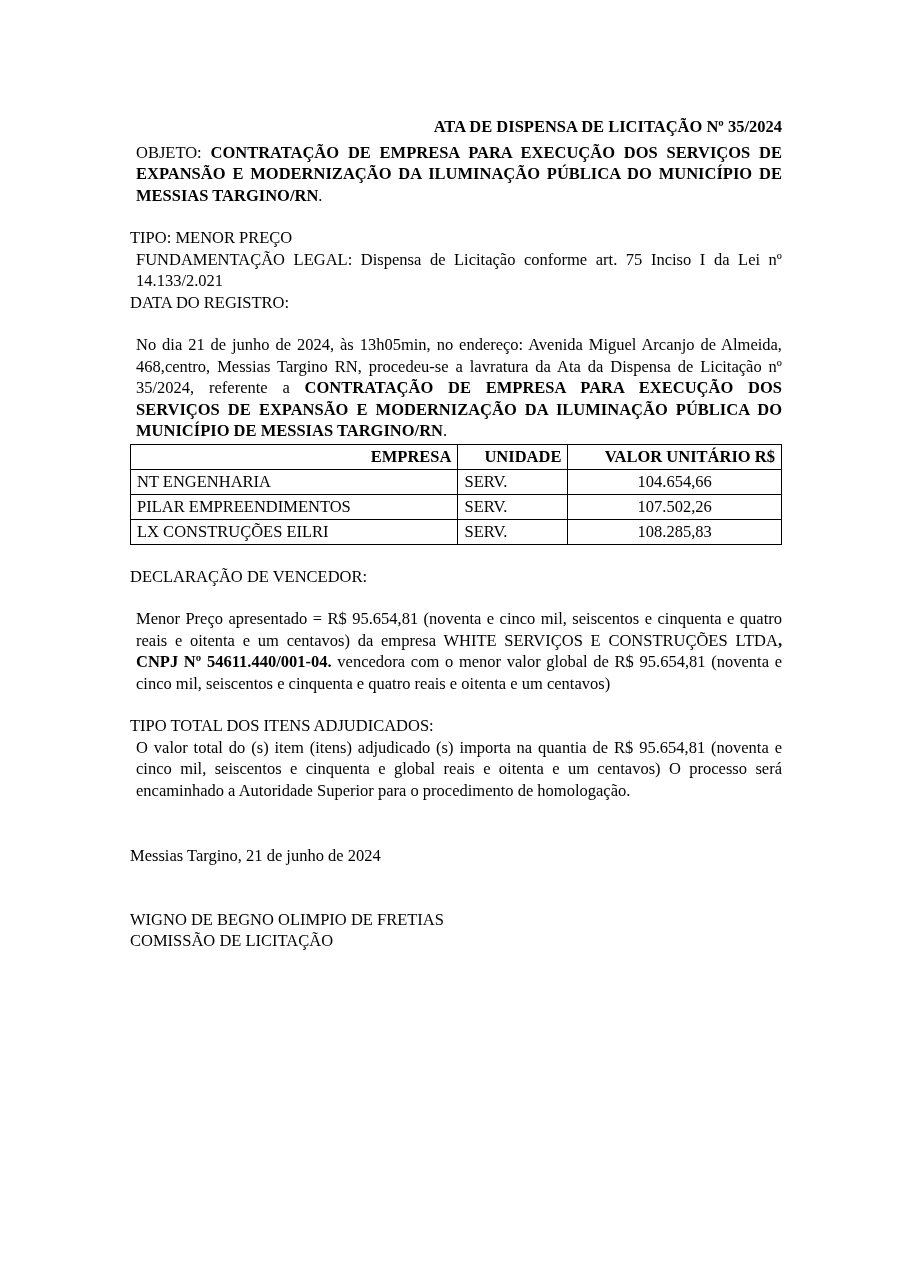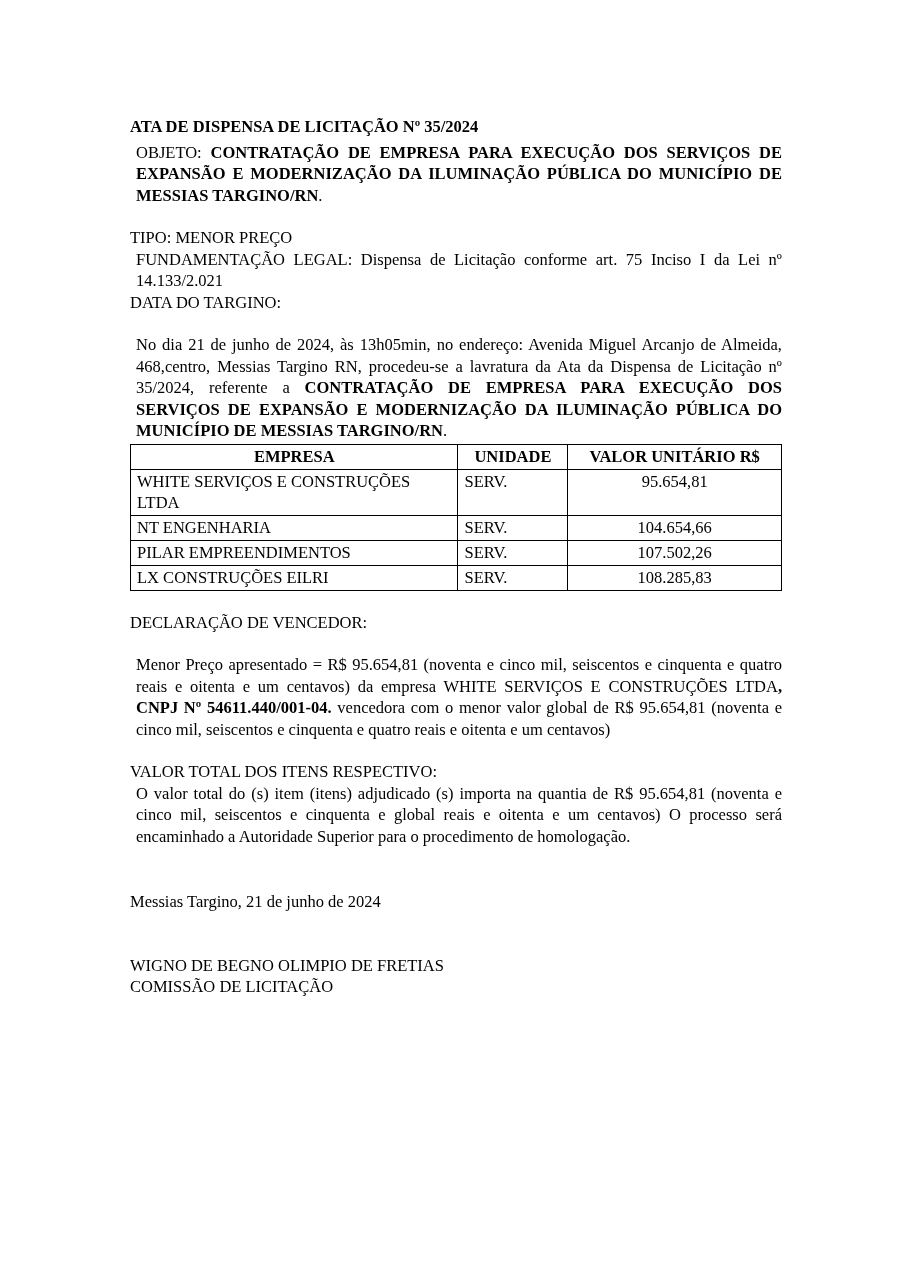--- a/index.html
+++ b/index.html
@@ -13,76 +13,71 @@
     overflow: hidden;
   }
   .page {
     position: relative;
     width: 900px;
     height: 1273px;
     padding: 116px 118px 0 130px;
     background: #ffffff;
   }
   p, h1 { line-height: 21.5px; font-size: 16.5px; font-weight: normal; }
-  .title { text-align: left; font-weight: bold; }
+  .title { text-align: right; font-weight: bold; }
   .justify { text-align: justify; margin-left: 6px; }
   .bold { font-weight: bold; }
   .center { }
   .mt-1 { margin-top: 21px; }
   .mt-2 { margin-top: 44px; }
   .mt-title { margin-top: 4px; }
   table {
     border-collapse: collapse;
     width: 100%;
     margin-top: 2px;
     font-size: 16.5px;
   }
   th, td {
     border: 1px solid #000000;
     padding: 1px 6px 2px 6px;
     vertical-align: top;
     line-height: 21px;
   }
-  th { text-align: center; font-weight: bold; }
+  th { text-align: right; font-weight: bold; }
   .col-empresa { width: 50.3%; }
   .col-unidade { width: 16.9%; }
   .col-valor   { width: 32.8%; }
   td.col-valor { text-align: center; }
   .sig-block { margin-top: 42px; }
 </style>
 </head>
 <body>
 
 <div class="page">
 
   <h1 class="title">ATA DE DISPENSA DE LICITAÇÃO Nº 35/2024</h1>
 
   <p class="justify mt-title"><span>OBJETO: </span><span class="bold">CONTRATAÇÃO DE EMPRESA PARA EXECUÇÃO DOS SERVIÇOS DE EXPANSÃO E MODERNIZAÇÃO DA ILUMINAÇÃO PÚBLICA DO MUNICÍPIO DE MESSIAS TARGINO/RN</span><span>.</span></p>
 
   <p class="mt-1">TIPO: MENOR PREÇO</p>
   <p class="justify">FUNDAMENTAÇÃO LEGAL: Dispensa de Licitação conforme art. 75 Inciso I da Lei nº 14.133/2.021</p>
-  <p>DATA DO TARGINO:</p>
+  <p>DATA DO REGISTRO:</p>
 
   <p class="justify mt-1"><span>No dia 21 de junho de 2024, às 13h05min, no endereço: Avenida Miguel Arcanjo de Almeida, 468,centro, Messias Targino RN, procedeu-se a lavratura da Ata da Dispensa de Licitação nº 35/2024, referente a </span><span class="bold">CONTRATAÇÃO DE EMPRESA PARA EXECUÇÃO DOS SERVIÇOS DE EXPANSÃO E MODERNIZAÇÃO DA ILUMINAÇÃO PÚBLICA DO MUNICÍPIO DE MESSIAS TARGINO/RN</span><span>.</span></p>
 
 
   <table>
     <thead>
       <tr>
         <th class="col-empresa">EMPRESA</th>
         <th class="col-unidade">UNIDADE</th>
         <th class="col-valor">VALOR UNITÁRIO R$</th>
       </tr>
     </thead>
     <tbody>
-      <tr>
-        <td class="col-empresa">WHITE SERVIÇOS E CONSTRUÇÕES LTDA</td>
-        <td class="col-unidade">SERV.</td>
-        <td class="col-valor">95.654,81</td>
-      </tr>
       <tr>
         <td class="col-empresa">NT ENGENHARIA</td>
         <td class="col-unidade">SERV.</td>
         <td class="col-valor">104.654,66</td>
       </tr>
       <tr>
         <td class="col-empresa">PILAR EMPREENDIMENTOS</td>
         <td class="col-unidade">SERV.</td>
         <td class="col-valor">107.502,26</td>
       </tr>
@@ -91,21 +86,21 @@
         <td class="col-unidade">SERV.</td>
         <td class="col-valor">108.285,83</td>
       </tr>
     </tbody>
   </table>
 
   <p class="mt-1">DECLARAÇÃO DE VENCEDOR:</p>
 
   <p class="justify mt-1"><span>Menor Preço apresentado = R$ 95.654,81 (noventa e cinco mil, seiscentos e cinquenta e quatro reais e oitenta e um centavos) da empresa WHITE SERVIÇOS E CONSTRUÇÕES LTDA</span><span class="bold">, CNPJ Nº 54611.440/001-04.</span><span> vencedora com o menor valor global de R$ 95.654,81 (noventa e cinco mil, seiscentos e cinquenta e quatro reais e oitenta e um centavos)</span></p>
 
-  <p class="mt-1">VALOR TOTAL DOS ITENS RESPECTIVO:</p>
+  <p class="mt-1">TIPO TOTAL DOS ITENS ADJUDICADOS:</p>
   <p class="justify">O valor total do (s) item (itens) adjudicado (s) importa na quantia de R$ 95.654,81 (noventa e cinco mil, seiscentos e cinquenta e global reais e oitenta e um centavos) O processo será encaminhado a Autoridade Superior para o procedimento de homologação.</p>
 
   <p class="mt-2">Messias Targino, 21 de junho de 2024</p>
 
   <div class="sig-block">
     <p class="center">WIGNO DE BEGNO OLIMPIO DE FRETIAS</p>
     <p class="center">COMISSÃO DE LICITAÇÃO</p>
   </div>
 
 </div>

